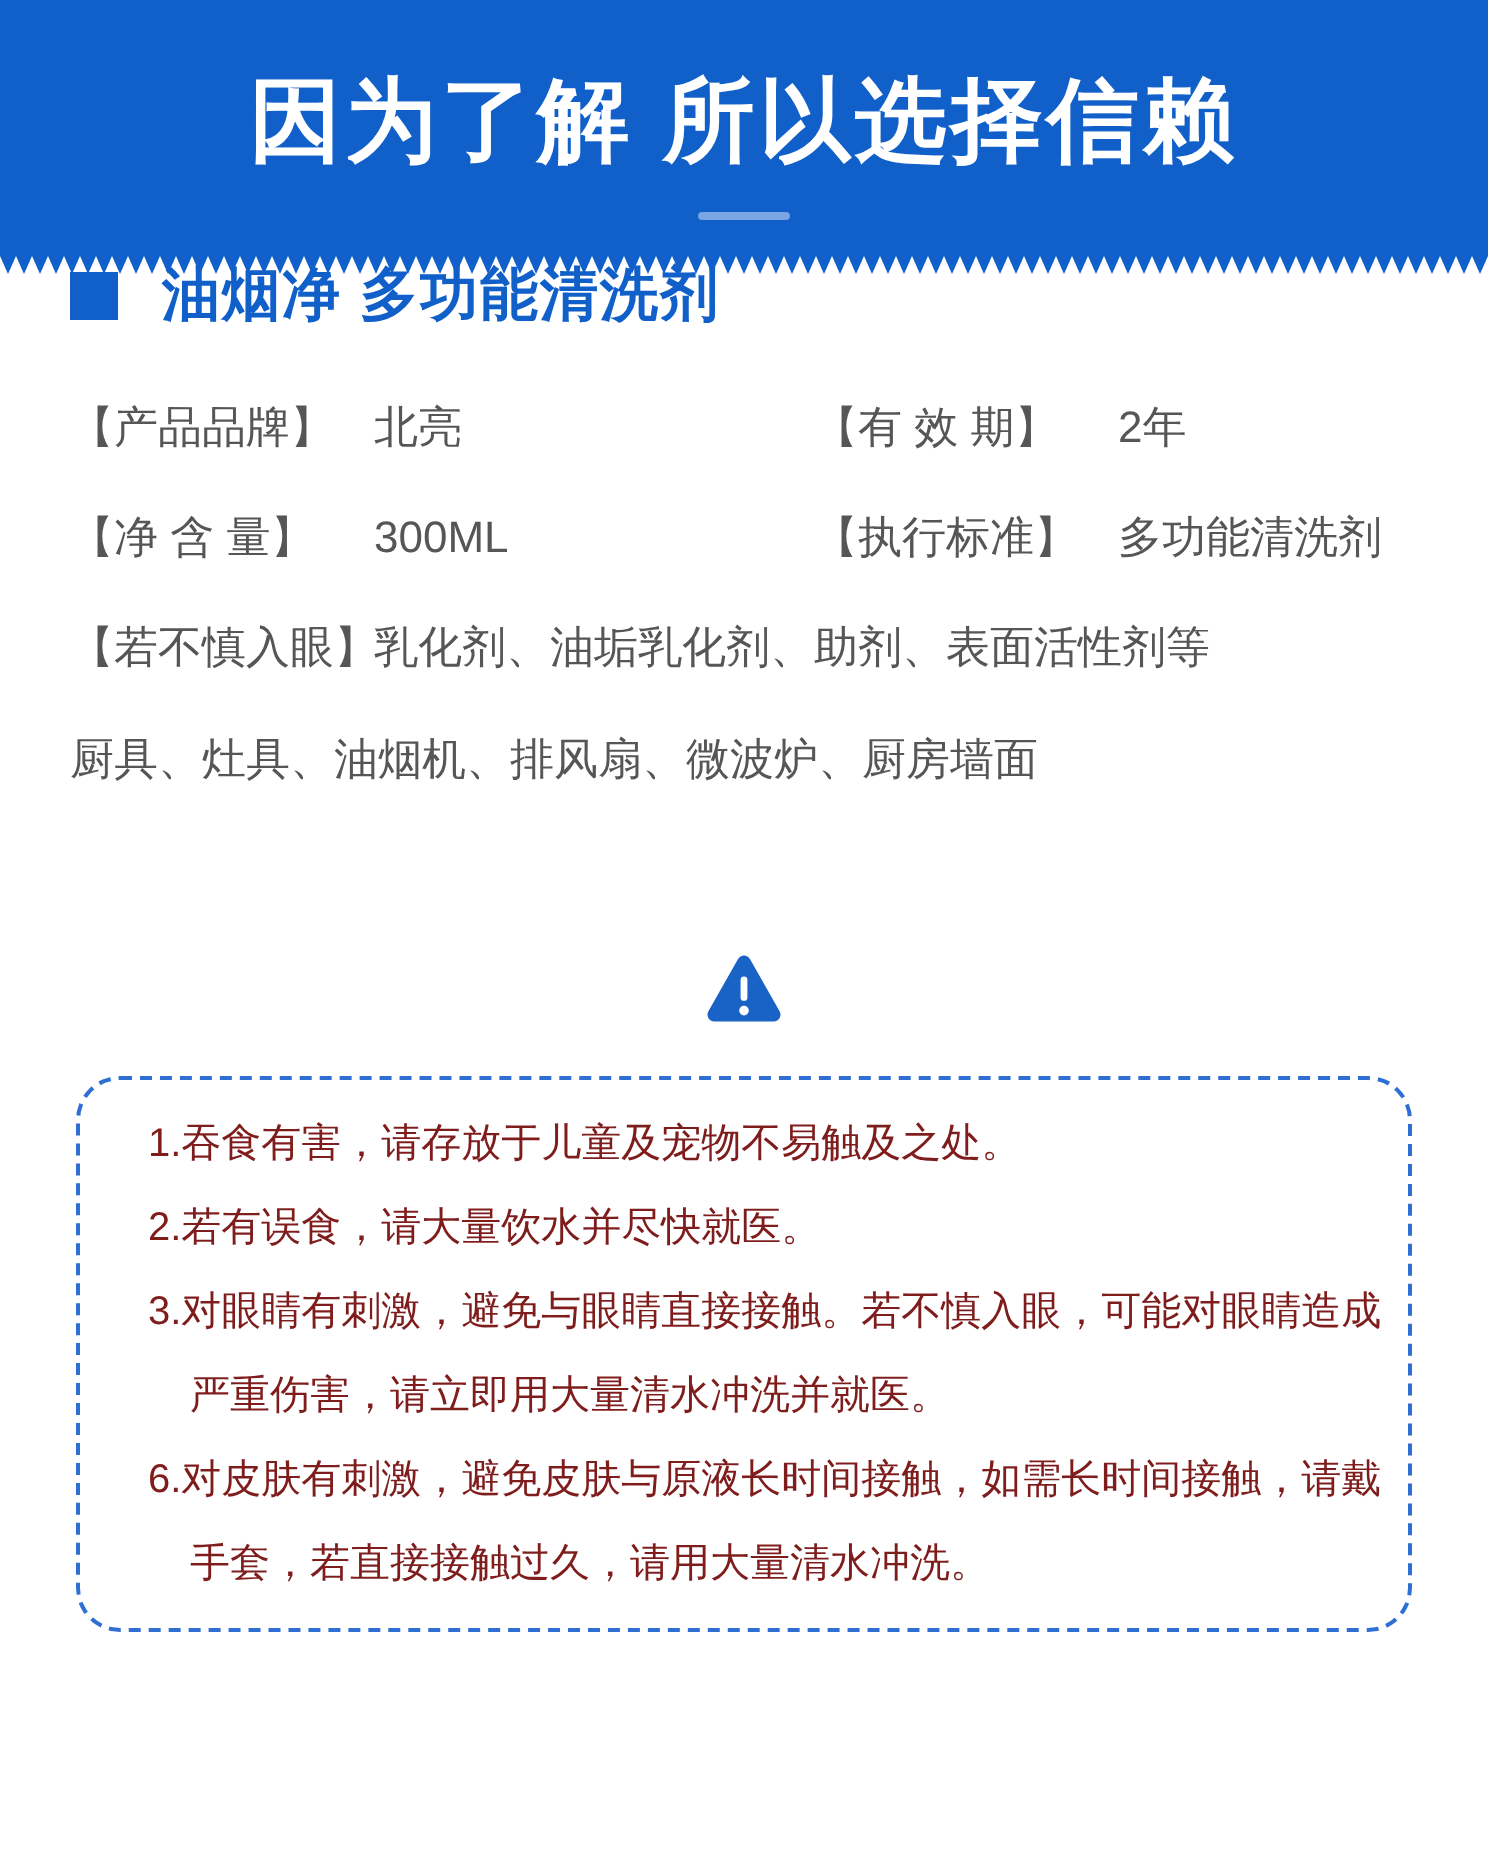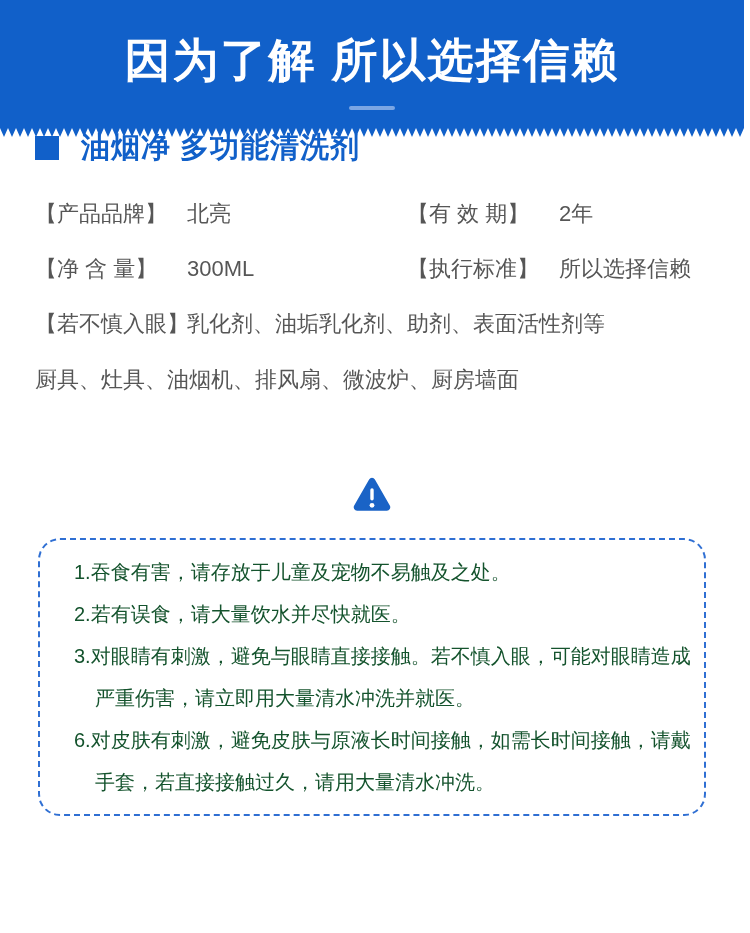--- a/index.html
+++ b/index.html
@@ -105,21 +105,21 @@
 
   .notice-box {
     margin: 25px 38px 0 38px;
     border: 2px dashed #2f6fd3;
     border-radius: 22px;
     padding: 11px 10px 11px 34px;
   }
   .notice-item {
     font-size: 20px;
     line-height: 42px;
-    color: #14532d;
+    color: #7f1d1d;
     padding-left: 21px;
     text-indent: -21px;
     max-width: 630px;
   }
 </style>
 </head>
 <body>
 
 <div class="page">
 
@@ -148,21 +148,21 @@
           <span class="spec-value">2年</span>
         </div>
       </div>
       <div class="spec-row">
         <div class="spec">
           <span class="spec-label">【净 含 量】</span>
           <span class="spec-value">300ML</span>
         </div>
         <div class="spec">
           <span class="spec-label">【执行标准】</span>
-          <span class="spec-value">所以选择信赖</span>
+          <span class="spec-value">多功能清洗剂</span>
         </div>
       </div>
       <div class="spec-row">
         <div class="spec">
           <span class="spec-label">【若不慎入眼】</span>
           <span class="spec-value">乳化剂、油垢乳化剂、助剂、表面活性剂等</span>
         </div>
       </div>
       <div class="spec-row">
         <div class="spec">

